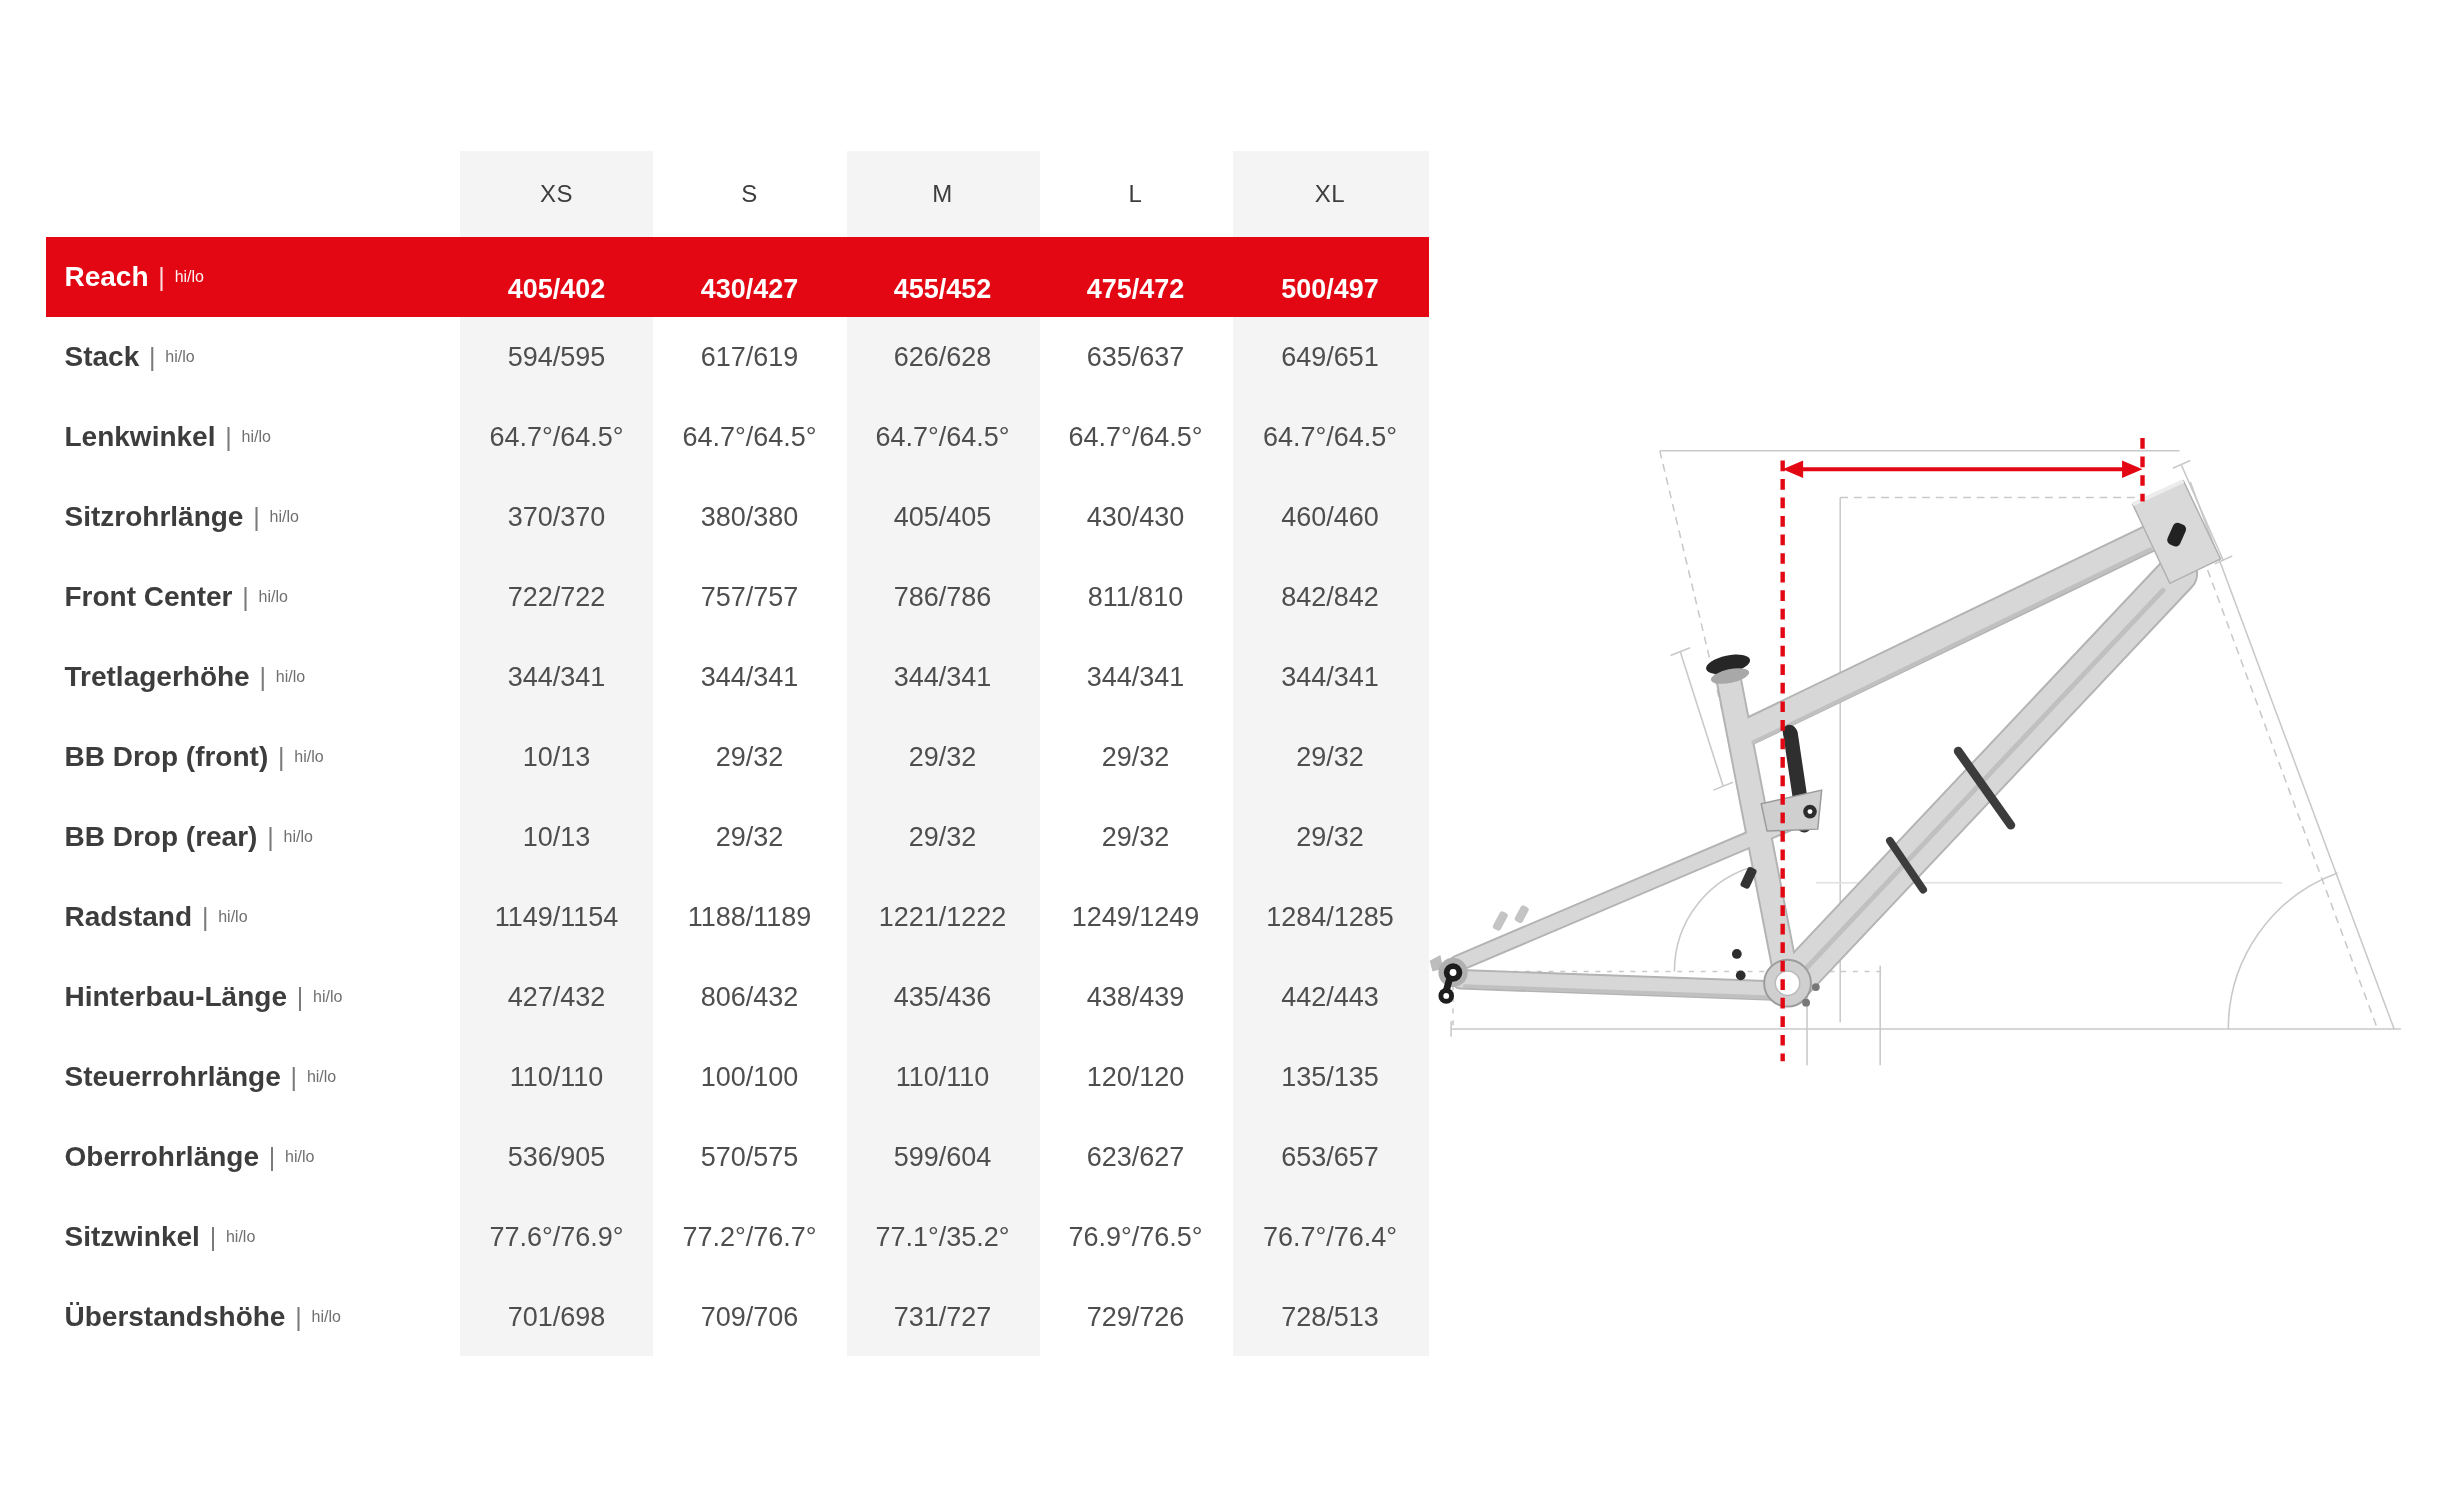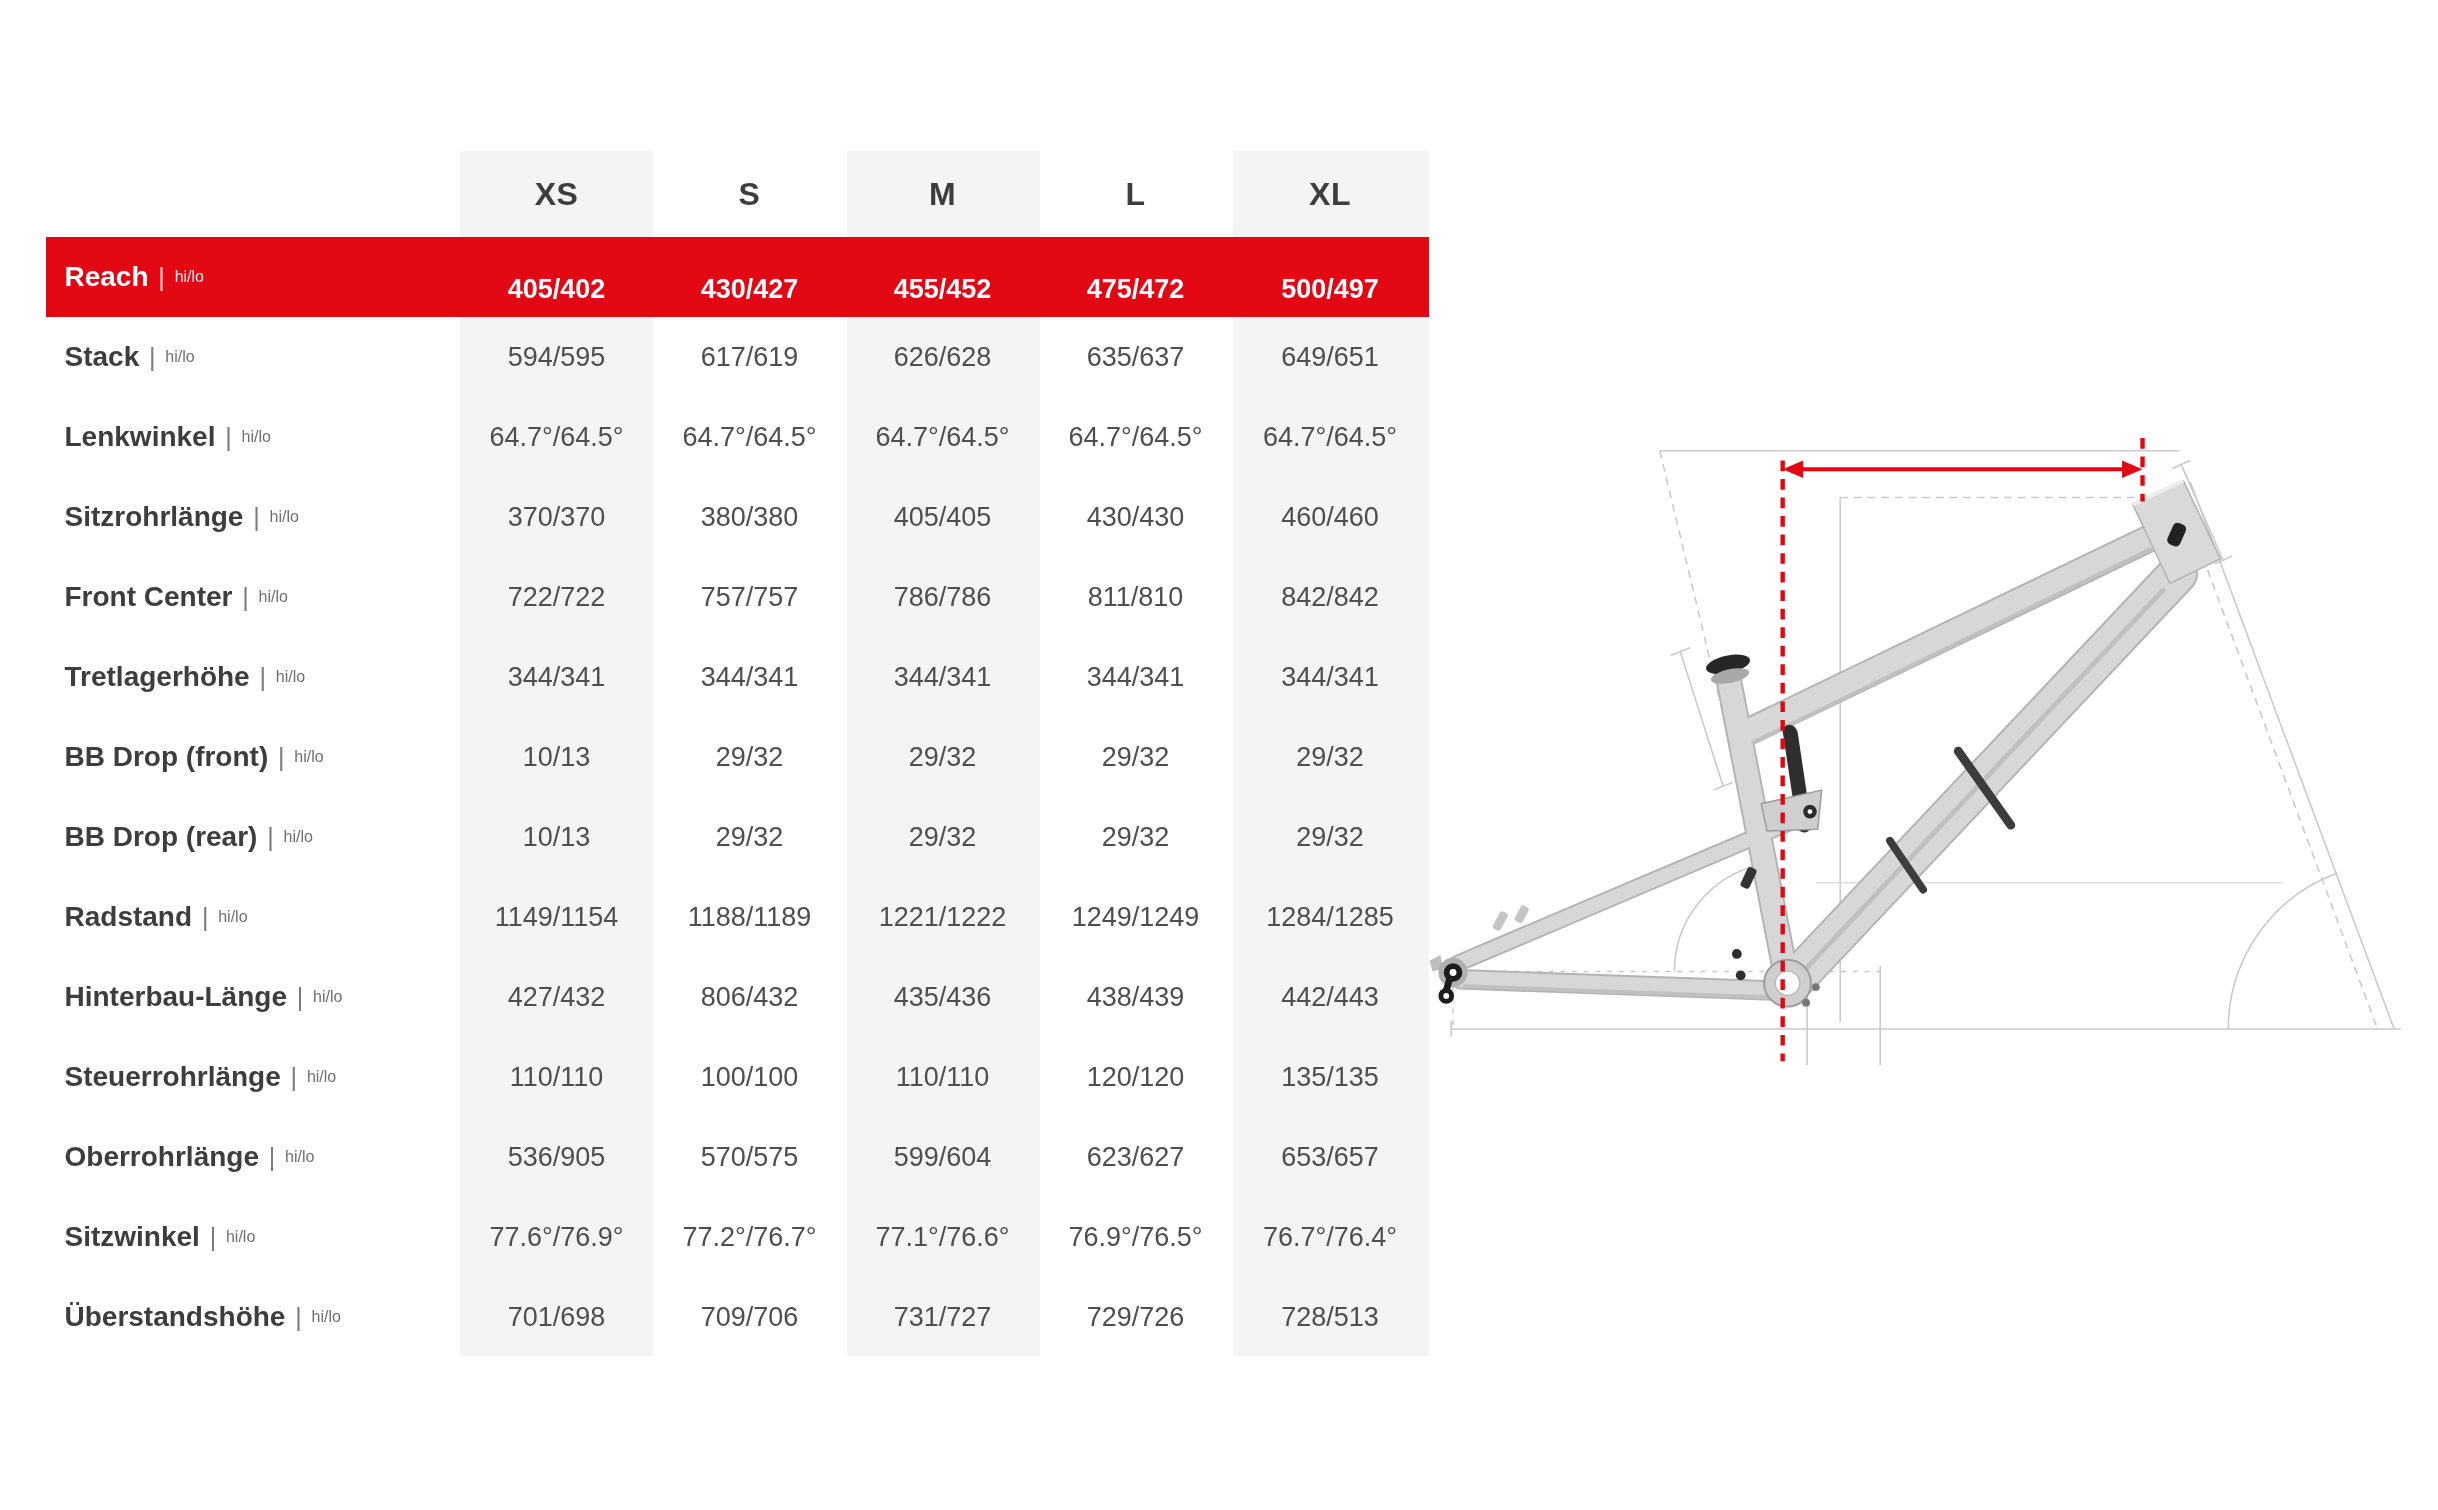--- a/index.html
+++ b/index.html
@@ -15,21 +15,21 @@
   #shade-xl{left:1187px;width:196px;}
   .red-bar{position:absolute;left:0;top:86px;width:100%;height:80px;background:var(--accent-red,#e30613);}
   .geo-grid{
     position:relative;z-index:2;display:grid;
     grid-template-columns:414px 193px 193px 193px 193px 196px;
     grid-template-rows:86px repeat(14,80px);
   }
   .corner{}
   .h-cell{
     display:flex;align-items:center;justify-content:center;
-    font-size:32px;font-weight:700;color:var(--header-text,#3d3d3d);letter-spacing:0.5px;
+    font-size:24px;font-weight:400;color:var(--header-text,#3d3d3d);letter-spacing:0.5px;
   }
   .cell{display:flex;align-items:center;}
   .label-cell{padding-left:18.5px;text-align:right;}
   .lbl{font-size:28px;font-weight:700;color:var(--label-text,#3d3d3d);}
   .div-bar{font-size:25px;font-weight:300;color:#7a7a7a;margin:0 9.8px;}
   .sfx{font-size:16px;font-weight:400;color:var(--suffix-text,#6f6f6f);}
   .v-cell{justify-content:center;font-size:27px;font-weight:400;color:var(--value-text,#4e4e4e);}
   .cell.hl .lbl{color:#fff;}
   .cell.hl .div-bar{color:rgba(255,255,255,.85);}
   .cell.hl .sfx{color:rgba(255,255,255,.95);}
@@ -182,21 +182,21 @@
         <div class="cell v-cell">599/604</div>
         <div class="cell v-cell">623/627</div>
         <div class="cell v-cell">653/657</div>
         <div class="cell label-cell">
           <span class="lbl">Sitzwinkel</span>
           <span class="div-bar">|</span>
           <span class="sfx">hi/lo</span>
         </div>
         <div class="cell v-cell">77.6°/76.9°</div>
         <div class="cell v-cell">77.2°/76.7°</div>
-        <div class="cell v-cell">77.1°/76.6°</div>
+        <div class="cell v-cell">77.1°/35.2°</div>
         <div class="cell v-cell">76.9°/76.5°</div>
         <div class="cell v-cell">76.7°/76.4°</div>
         <div class="cell label-cell">
           <span class="lbl">Überstandshöhe</span>
           <span class="div-bar">|</span>
           <span class="sfx">hi/lo</span>
         </div>
         <div class="cell v-cell">701/698</div>
         <div class="cell v-cell">709/706</div>
         <div class="cell v-cell">731/727</div>

